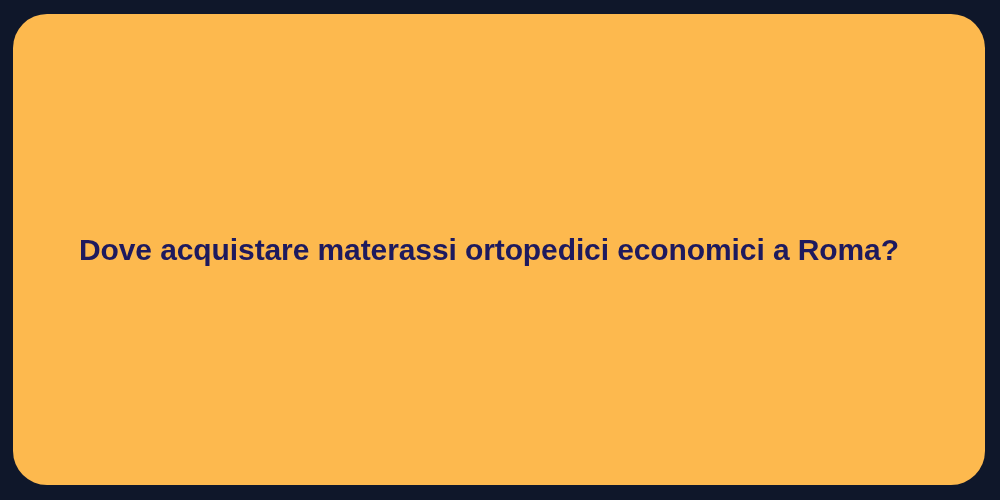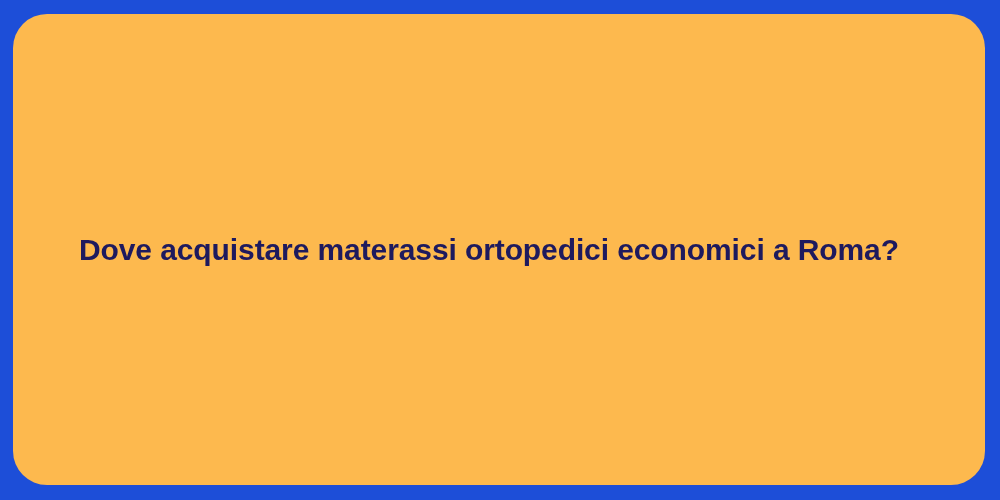--- a/index.html
+++ b/index.html
@@ -13,21 +13,21 @@
     height: 500px;
     overflow: hidden;
     font-family: "Liberation Sans", sans-serif;
   }
 
   #faq-canvas {
     position: relative;
     box-sizing: border-box;
     width: 1000px;
     height: 500px;
-    background: #1d4ed8;           
+    background: #0f172a;           
     padding: 14px 15px 15px 13px;  
   }
 
   #faq-card {
     box-sizing: border-box;
     width: 100%;
     height: 100%;
     background: #fdb94e;           
     border-radius: 34px;
     display: flex;

